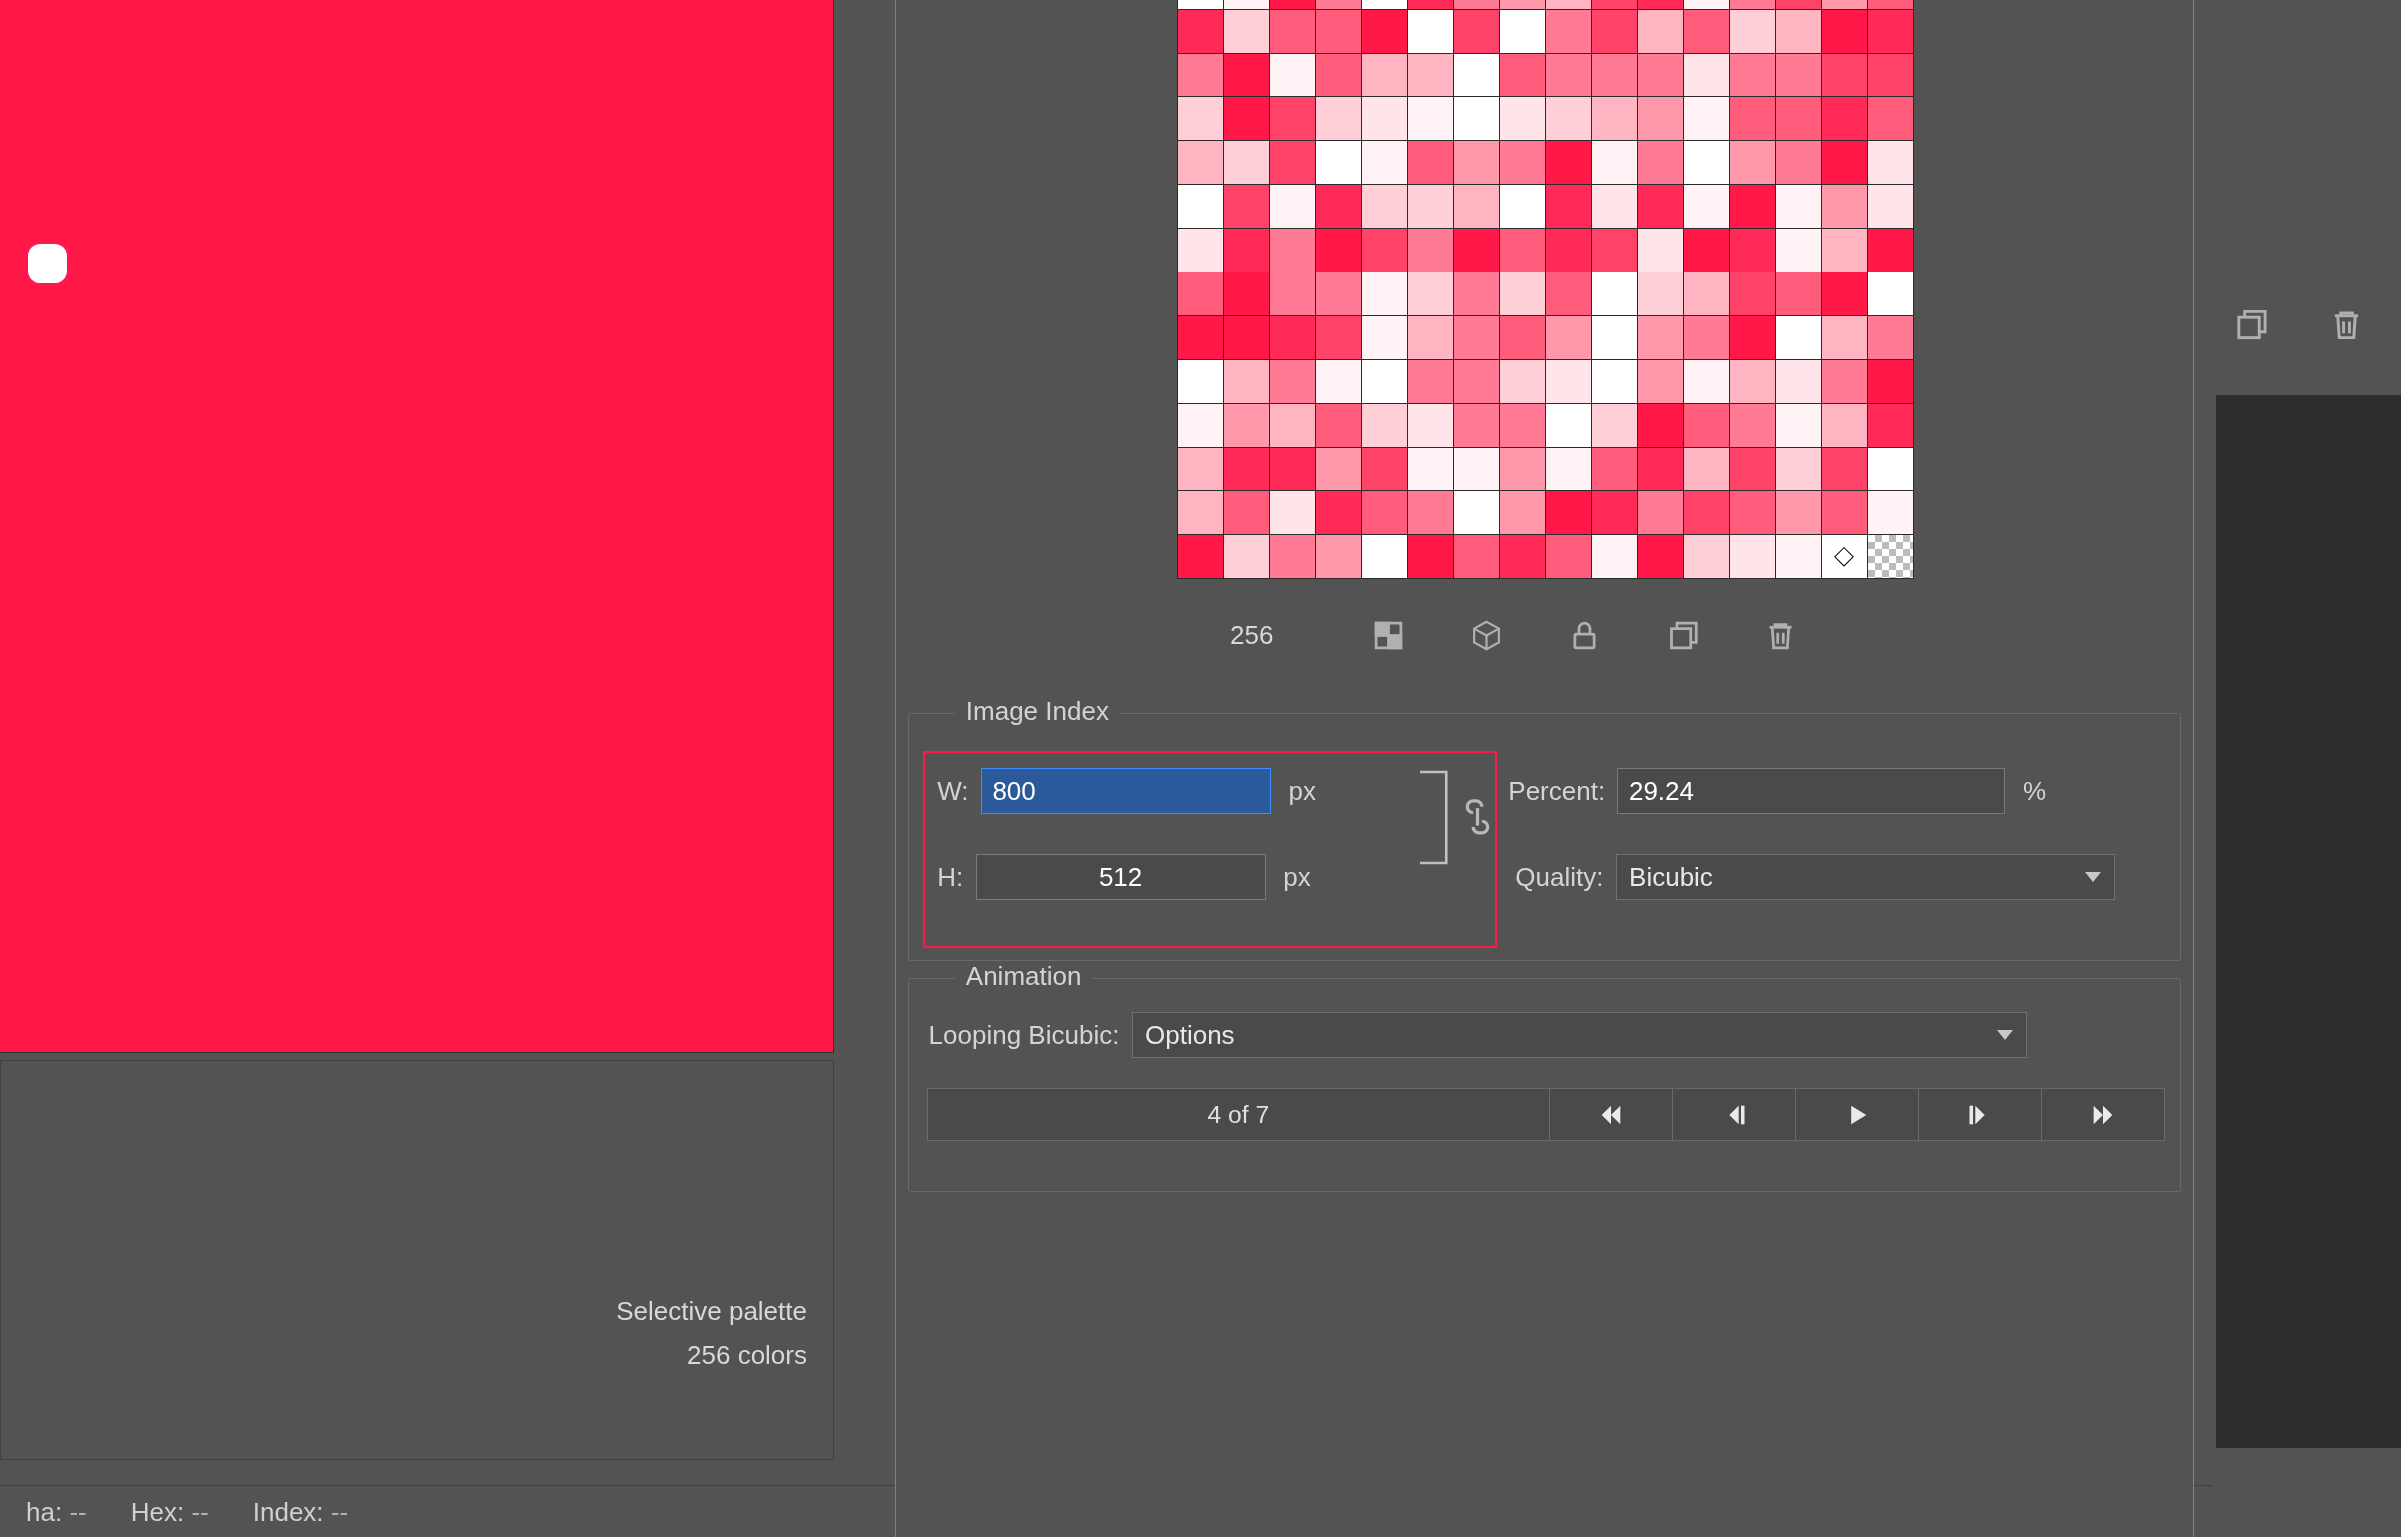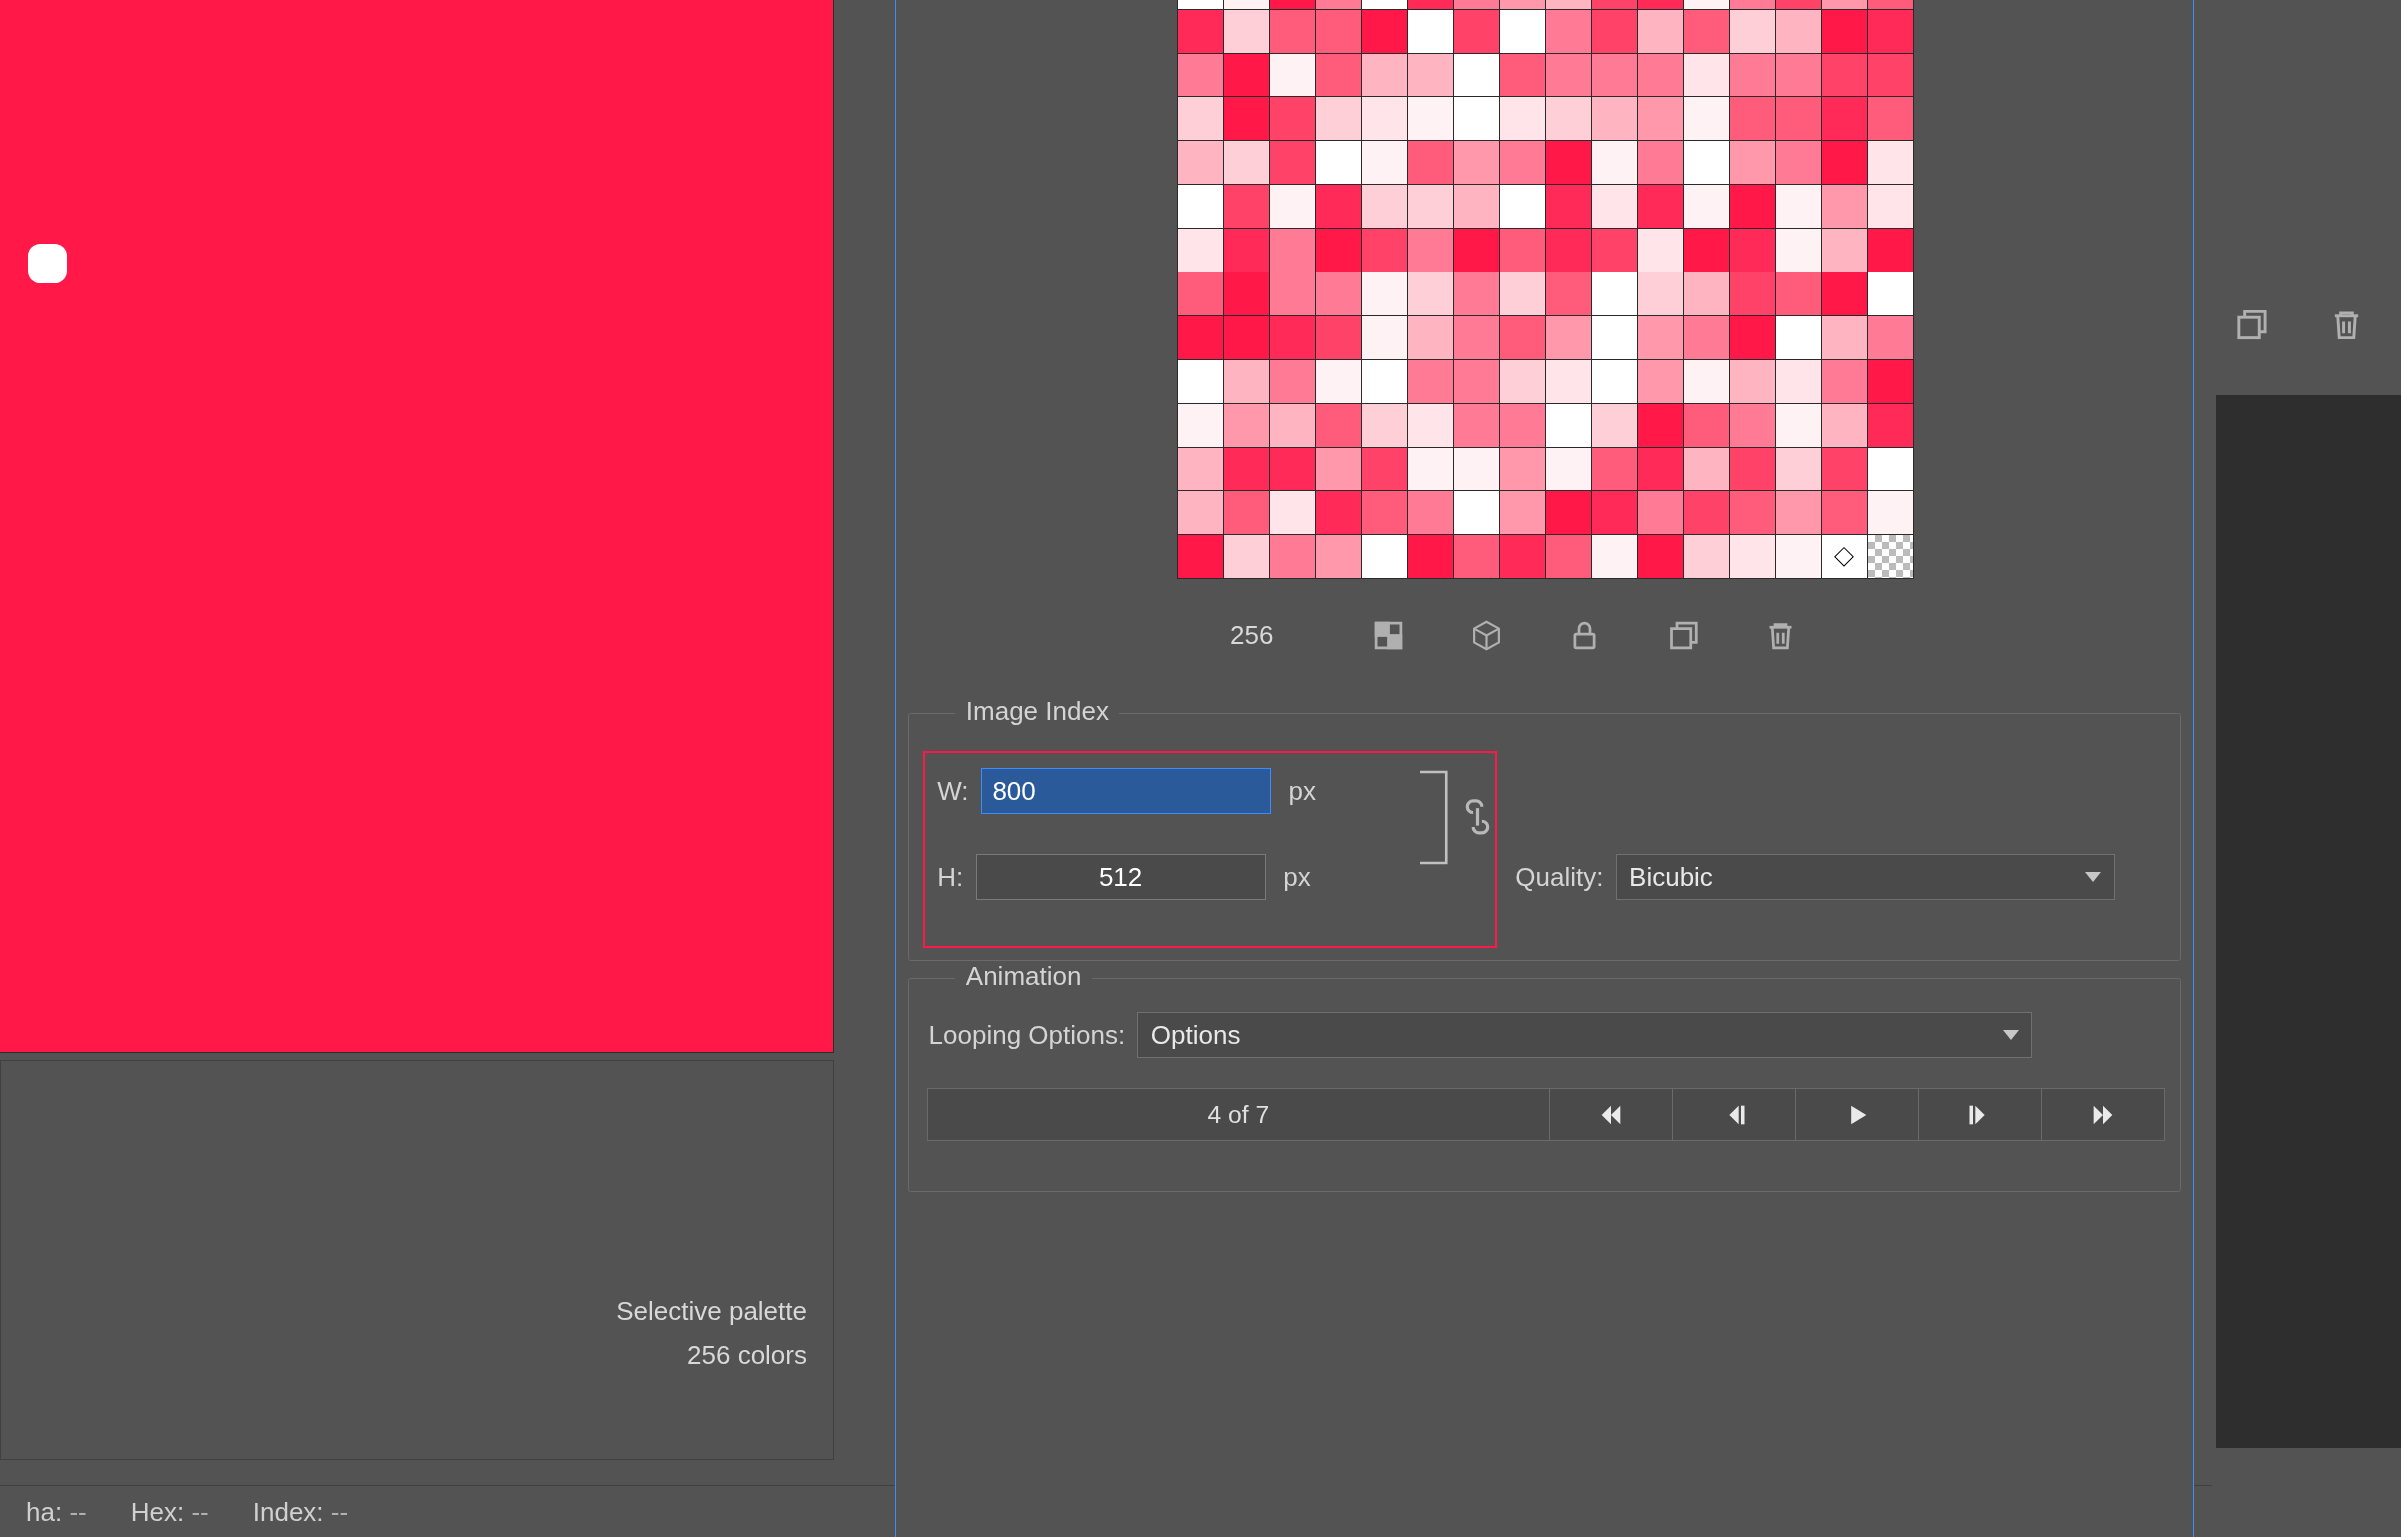--- a/index.html
+++ b/index.html
@@ -622,33 +622,38 @@
       </svg>
     </div>
     <div class="chain-icon">
       <svg viewBox="0 0 24 30" fill="none" stroke="currentColor" stroke-width="2.2">
         <path d="M9 12 a4 4 0 0 1 0 -8 h2 a4 4 0 0 1 4 4"></path>
         <path d="M15 18 a4 4 0 0 1 0 8 h-2 a4 4 0 0 1 -4 -4"></path>
         <path d="M12 9 V21"></path>
       </svg>
     </div>
 
+    <div class="form-row" style="left:599px; top:54px;">
+      <span class="fld-label">Percent:</span>
+      <input class="txt-input" style="width: 388px;" value="29.24">
+      <span class="unit">%</span>
+    </div>
     <div class="form-row" style="left:606px; top:140px;">
       <span class="fld-label">Quality:</span>
       <div class="dropdown" style="width:499px;">
         <span>Bicubic</span>
         <span class="chev"></span>
       </div>
     </div>
   </div>
 
   <div class="section animation-section">
     <div class="section-legend">Animation</div>
     <div class="form-row" style="left:19.3px; top:33px;">
-      <span class="fld-label">Looping Options:</span>
+      <span class="fld-label">Looping Bicubic:</span>
       <div class="dropdown" style="width:895px;">
         <span>Options</span>
         <span class="chev"></span>
       </div>
     </div>
     <div class="anim-toolbar">
       <div class="anim-spacer">4 of 7</div>
       <div class="anim-btn-group">
         <div class="anim-btn">
           <svg viewBox="0 0 24 24" fill="currentColor">

